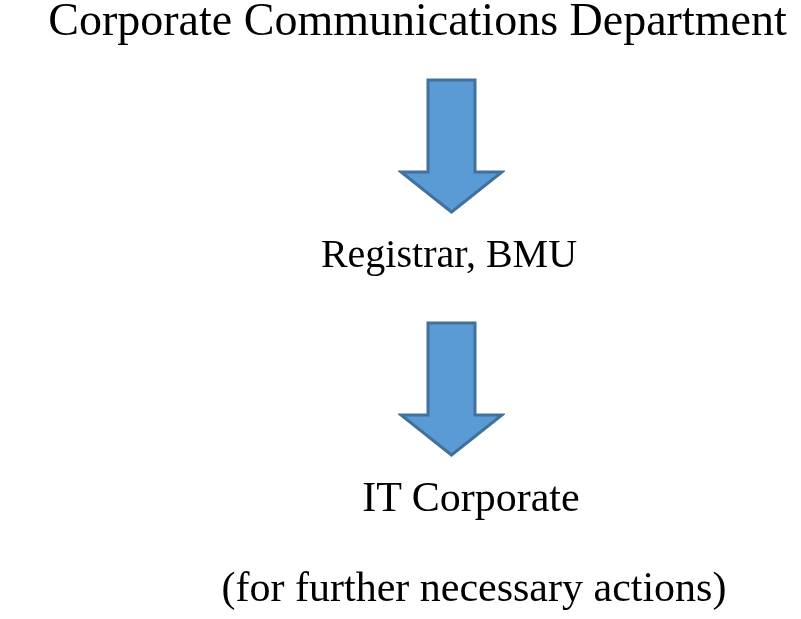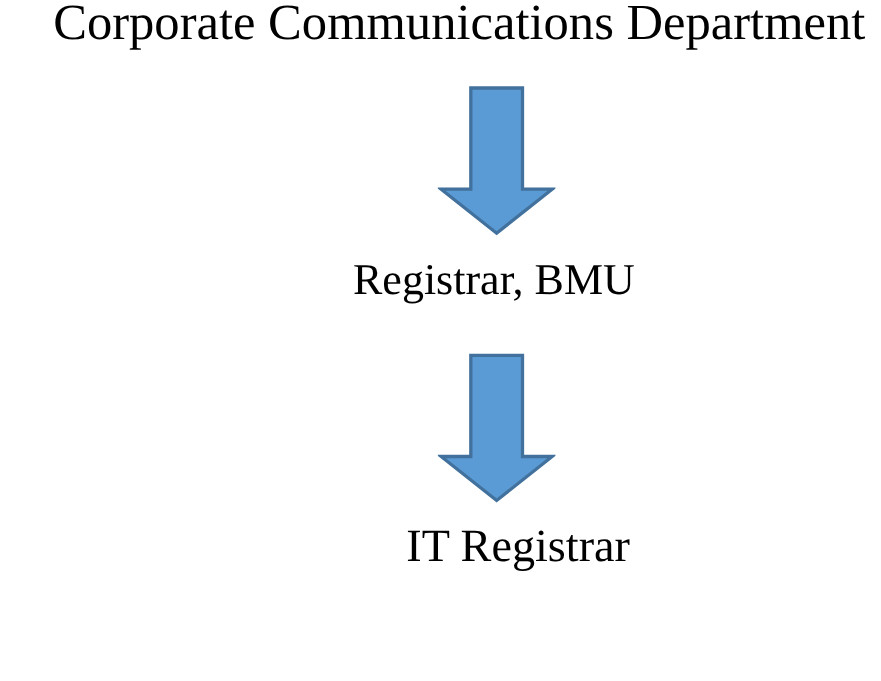--- a/index.html
+++ b/index.html
@@ -77,16 +77,17 @@
   </div>
 
   <div class="flow-node node-registrar">Registrar, BMU</div>
 
   <div class="arrow arrow-2">
     <svg viewBox="0 0 107 138" xmlns="http://www.w3.org/2000/svg" aria-hidden="true">
       <polygon points="30,2 77,2 77,94 104,94 53.5,134 3,94 30,94"></polygon>
     </svg>
   </div>
 
-  <div class="flow-node node-it">IT Registrar</div>
+  <div class="flow-node node-it">IT Corporate</div>
 
+  <div class="flow-node node-note">(for further necessary actions)</div>
 
 </div>
 
 </body></html>

